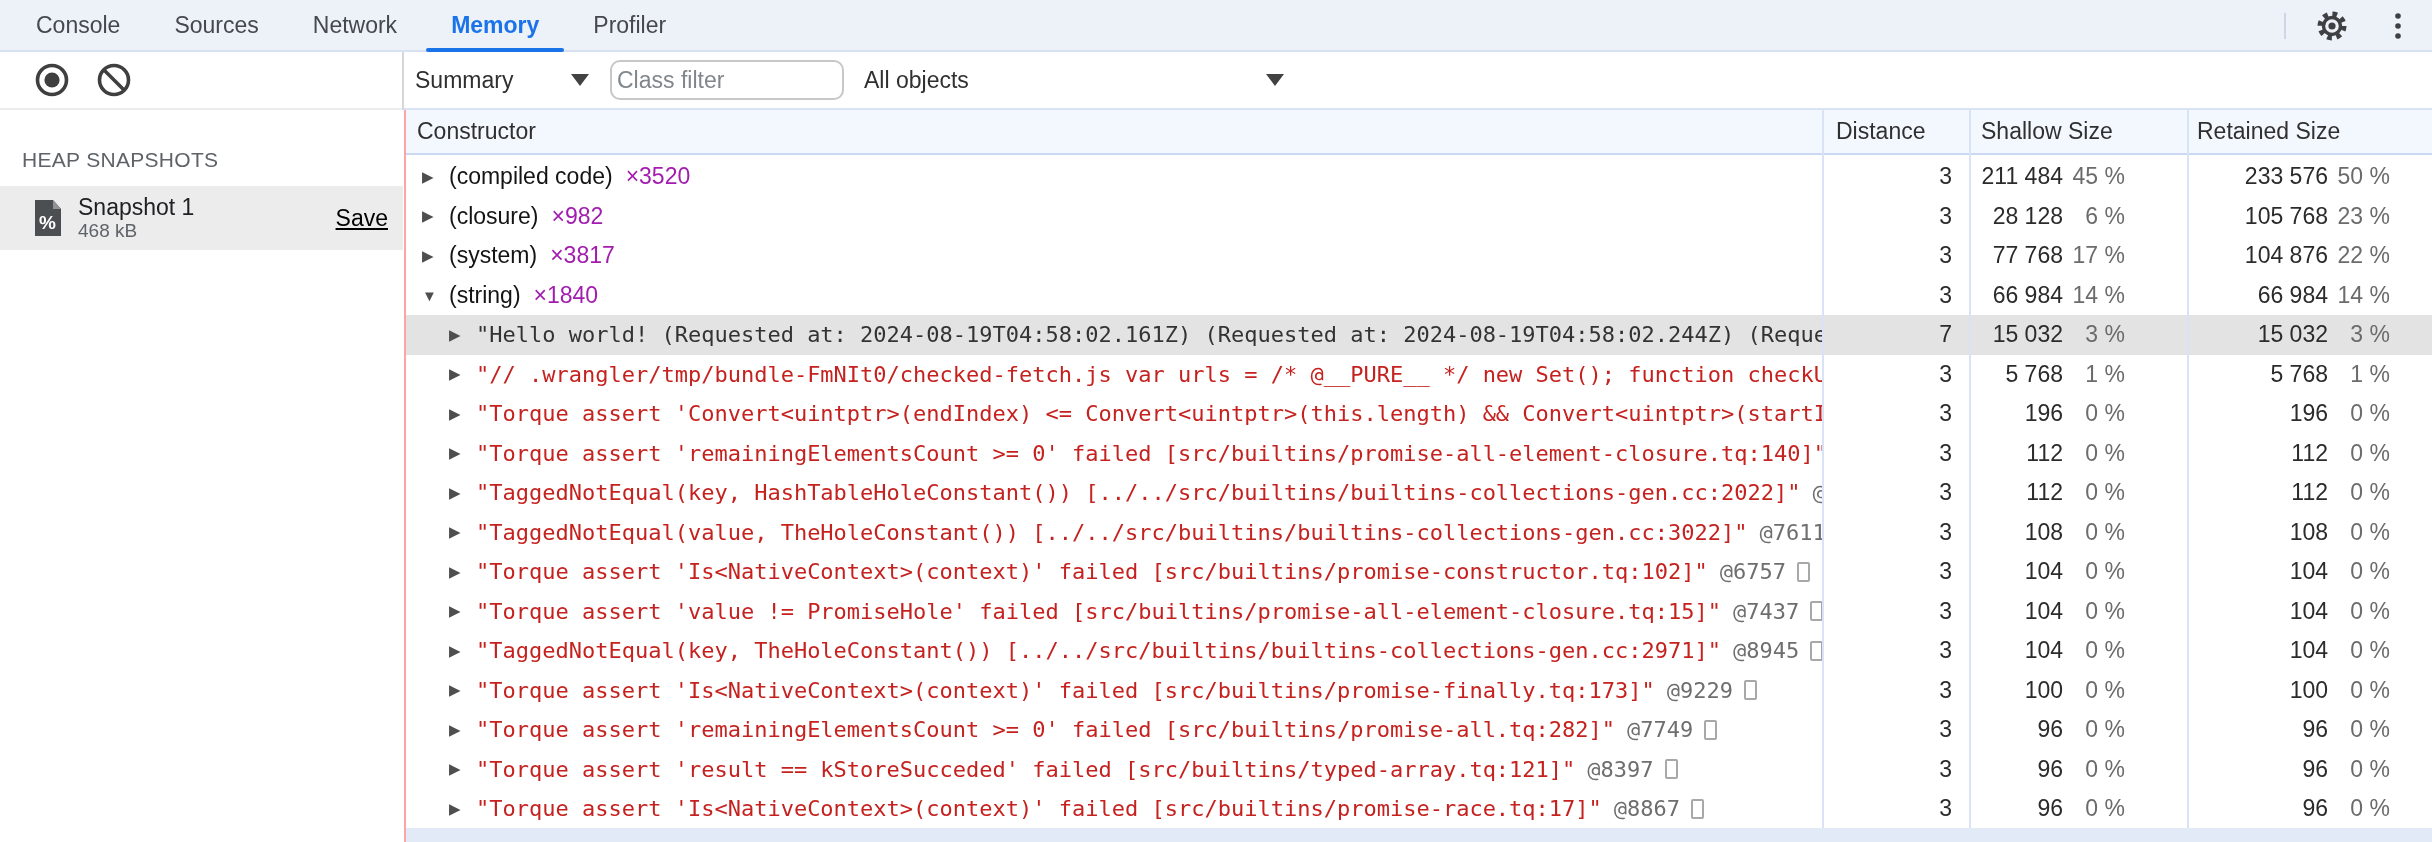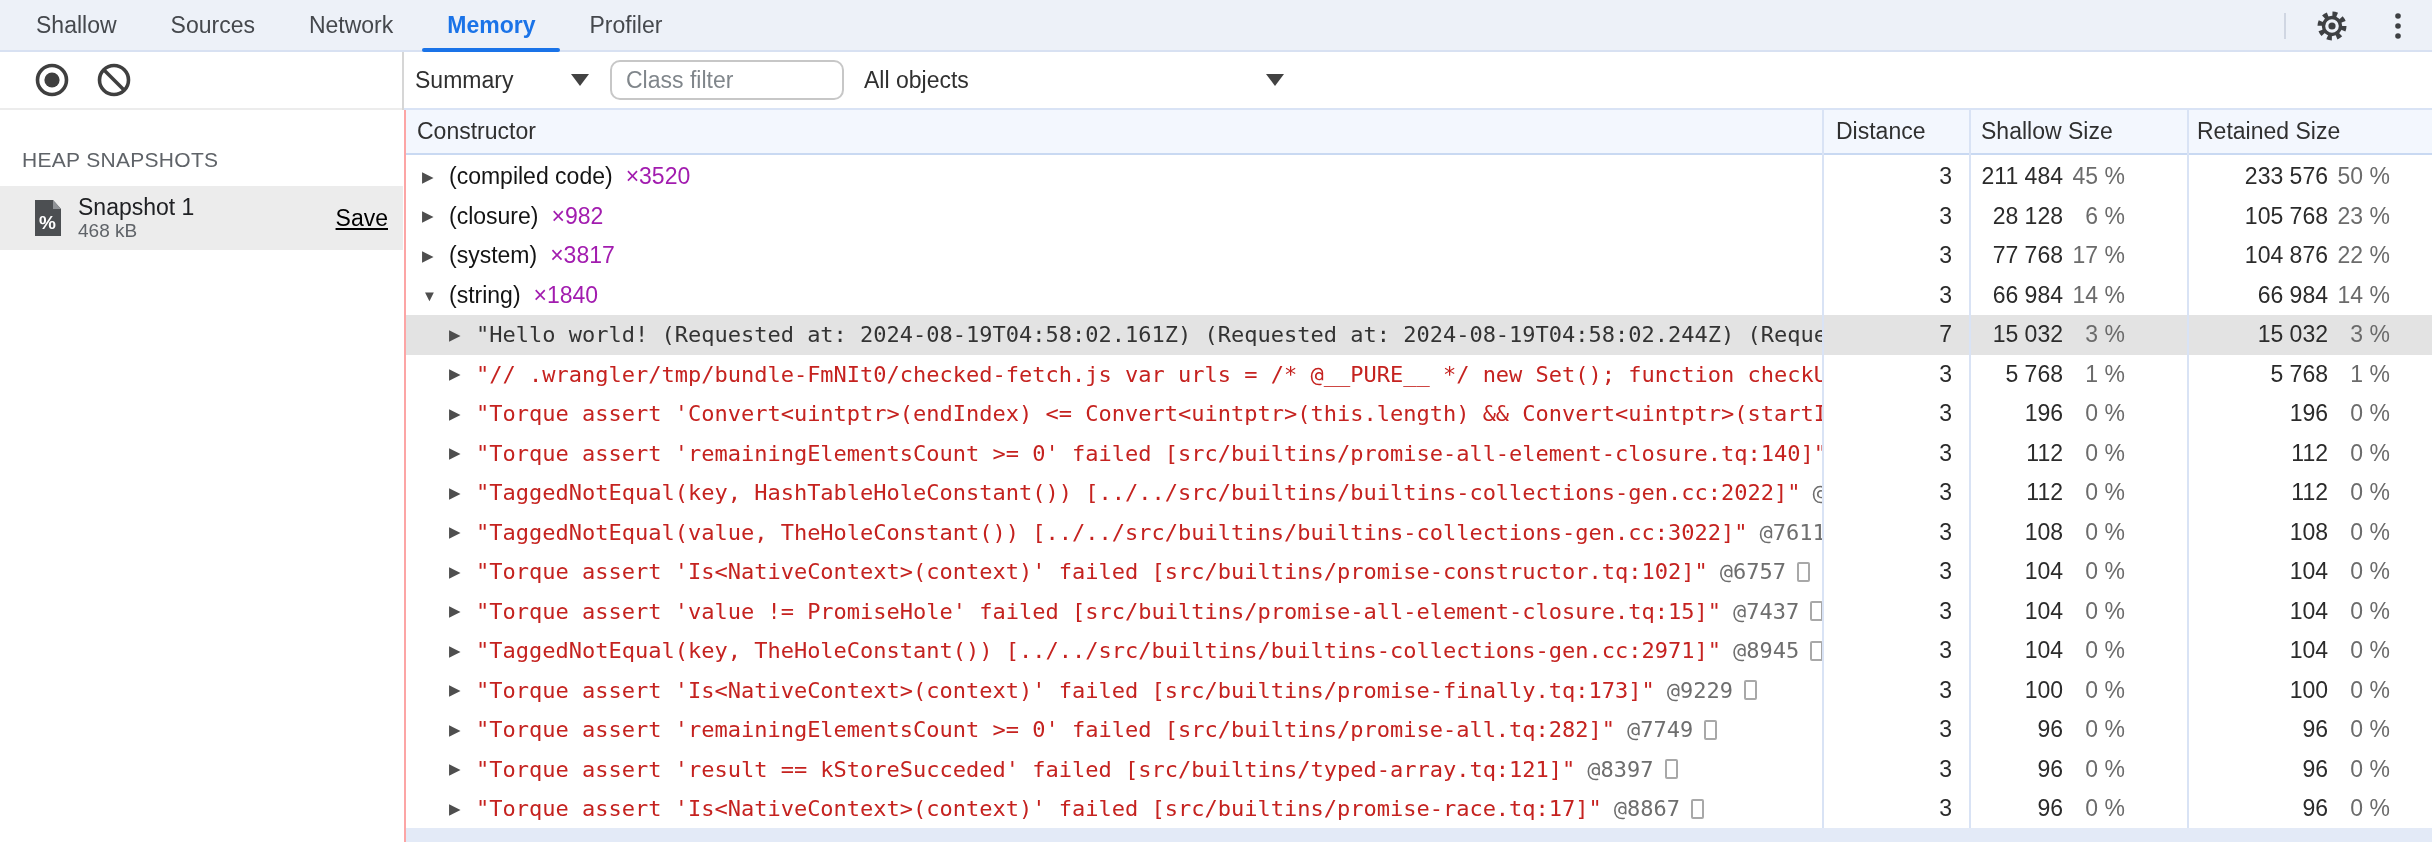--- a/index.html
+++ b/index.html
@@ -15,21 +15,21 @@
   .tb-divider { width:2px; height:26px; background:#d0d6e2; }
   .icon-btn { display:flex; align-items:center; justify-content:center; width:40px; height:40px; }
 
   
   .toolbar { position:absolute; left:0; top:52px; width:2432px; height:58px; background:#fff; display:flex; }
   .toolbar-left { width:403px; height:100%; display:flex; align-items:center; gap:22px; padding-left:32px; border-bottom:2px solid #ececec; }
   .toolbar-right { flex:1; height:100%; display:flex; align-items:center; border-bottom:2px solid #d9e3f5; }
   .select-ctl { display:flex; align-items:center; font-size:23px; color:#303030; }
   .caret { width:0; height:0; border-left:9px solid transparent; border-right:9px solid transparent; border-top:12px solid #424242; margin-left:8px; }
   .summary-sel { margin-left:12px; width:180px; justify-content:space-between; padding-right:6px; }
-  .filter-input { margin-left:15px; width:234px; height:40px; border:2px solid #c7c7c7; border-radius:10px; font-size:23px; padding:0 14px; color:#701a75; outline:none; font-family:"Liberation Sans", sans-serif; }
+  .filter-input { margin-left:15px; width:234px; height:40px; border:2px solid #c7c7c7; border-radius:10px; font-size:23px; padding:0 5px; color:#701a75; outline:none; font-family:"Liberation Sans", sans-serif; }
   .filter-input::placeholder { color:#80868b; }
   .objects-sel { margin-left:20px; width:430px; justify-content:space-between; padding-right:10px; }
 
   
   .sidebar { position:absolute; left:0; top:110px; width:403px; height:732px; background:#fff; }
   .sb-divider { position:absolute; left:402px; top:52px; width:2px; height:58px; background:#d6d6d6; }
   .sb-title { font-size:23px; color:#333; padding:24px 0 0 25px; }
   .sb-section { font-size:21px; color:#5f6368; padding:38px 0 0 22px; letter-spacing:.3px; }
   .sb-item { margin-top:14px; height:64px; background:#ececec; display:flex; align-items:center; padding:0 15px 0 32px; }
   .sb-item .meta { margin-left:14px; flex:1; }
@@ -70,21 +70,21 @@
   .bottom-strip { position:absolute; left:0; right:0; top:718px; height:14px; background:#e3eaf7; z-index:6; }
 
   svg { display:block; }
 </style>
 </head>
 <body>
 
 <div id="app">
 
   <div class="tabbar">
-    <div class="tab">Shallow</div>
+    <div class="tab">Console</div>
     <div class="tab">Sources</div>
     <div class="tab">Network</div>
     <div class="tab active">Memory</div>
     <div class="tab">Profiler</div>
     <div class="tabbar-right">
       <div class="tb-divider"></div>
       <div class="icon-btn">
         <svg width="36" height="36" viewBox="0 0 36 36">
           <circle cx="18" cy="18" r="11" fill="none" stroke="#3e4043" stroke-width="7" stroke-dasharray="4.3 4.35"></circle>
           <circle cx="18" cy="18" r="8.5" fill="none" stroke="#3e4043" stroke-width="3.4"></circle>

